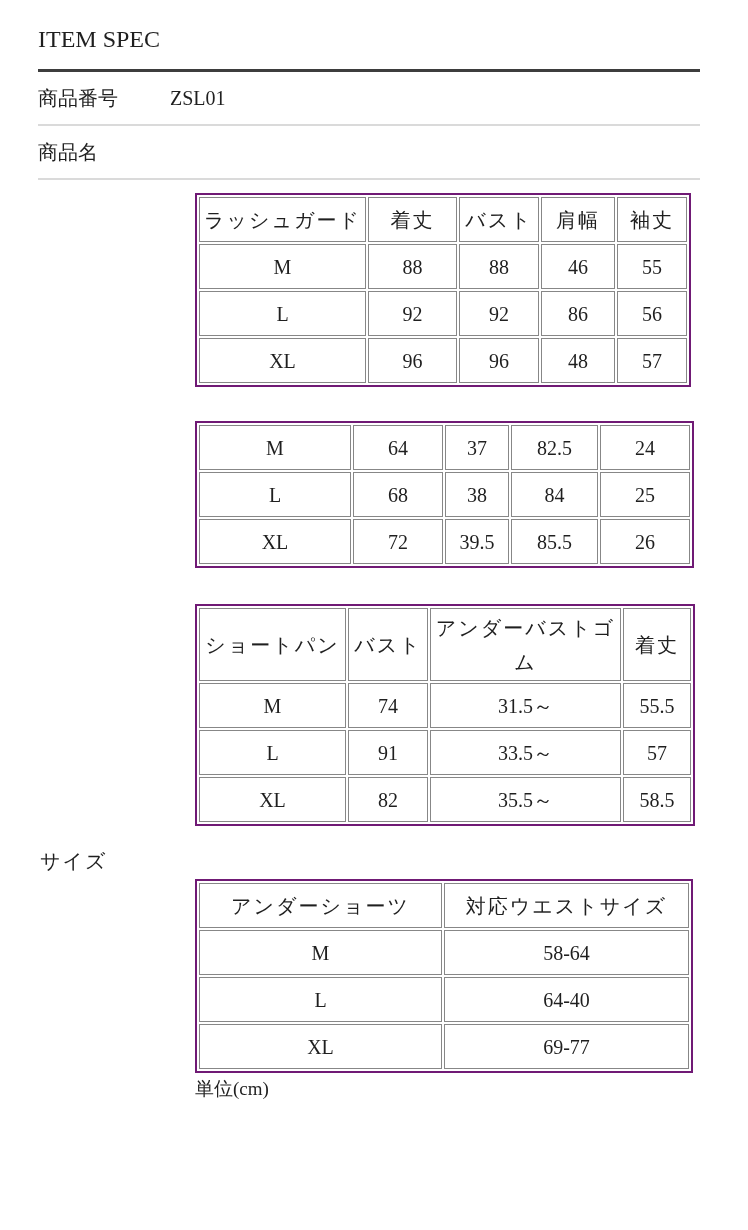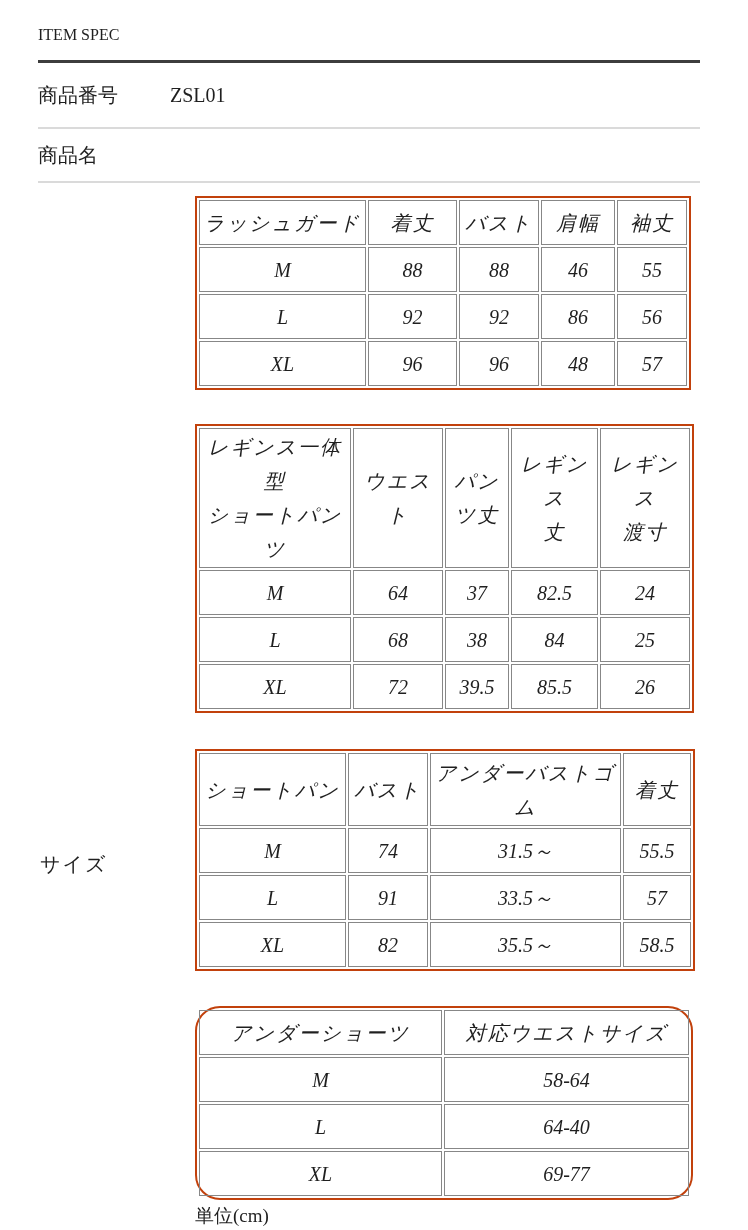--- a/index.html
+++ b/index.html
@@ -4,47 +4,46 @@
 <style>
   * { margin:0; padding:0; }
   html,body { background:#ffffff; }
   body {
     width:748px; height:1230px;
     font-family:"Liberation Serif","DejaVu Serif",serif;
     color:#1f1f1f;
     position:relative;
     overflow:hidden;
   }
-  .title { padding:26px 0 0 38px; font-size:16px; }
+  .title { padding:26px 0 0 38px; font-size:24px; }
   .rule { margin:16px 0 0 38px; width:662px; height:3px; background:#3d3d3d; }
   .divider { margin-left:38px; width:662px; height:2px; background:#dadada; }
   .spec-row { display:flex; align-items:center; margin-left:38px; width:662px; font-size:20px; }
-  .spec-row.r1 { height:64px; }
+  .spec-row.r1 { height:52px; }
   .spec-row.r2 { height:52px; }
   .spec-row .lbl { width:132px; flex:0 0 132px; }
   .size-row { display:flex; }
   .size-label { flex:0 0 195px; box-sizing:border-box; padding:668px 0 0 40px; font-size:20px; letter-spacing:2px; }
   .tables-col { flex:1; }
   table {
     border-collapse:separate; border-spacing:2px;
-    border:2px solid #c2410c; background:#ffffff;
+    border:2px solid #701a75; background:#ffffff;
     table-layout:fixed;
-    font-style:italic;
   }
   th,td {
     border:1px solid #878787;
     font-weight:normal; text-align:center; vertical-align:middle;
     font-size:20px; line-height:34px;
     white-space:pre-line; padding:1px 2px; overflow:hidden;
   }
   th { letter-spacing:2px; }
   .t1 { margin-top:13px; }
   .t2 { margin-top:34px; }
   .t3 { margin-top:36px; }
-  .t4 { margin-top:35px;border-radius:25px; }
+  .t4 { margin-top:53px; }
   tr.hrow-1 th { height:41px; }
   tr.hrow-4 th { height:135px; }
   tr.hrow-2 th { height:69px; }
   tr.drow td { height:41px; }
   .unit { margin-top:3px; font-size:19px; }
 </style>
 </head>
 <body>
 
 <div class="title">ITEM SPEC</div>
@@ -107,36 +106,20 @@
 
     <table class="t2">
       <colgroup>
           <col style="width:152px">
           <col style="width:90px">
           <col style="width:64px">
           <col style="width:87px">
           <col style="width:90px">
         </colgroup>
       <tbody>
-          <tr class="hrow-4">
-        <th>レギンス一体
-型
-ショートパン
-ツ</th>
-        <th>ウエス
-ト</th>
-        <th>パン
-ツ丈</th>
-        <th>レギン
-ス
-丈</th>
-        <th>レギン
-ス
-渡寸</th>
-      </tr>
       <tr class="drow">
         <td>M</td>
         <td>64</td>
         <td>37</td>
         <td>82.5</td>
         <td>24</td>
       </tr>
       <tr class="drow">
         <td>L</td>
         <td>68</td>

